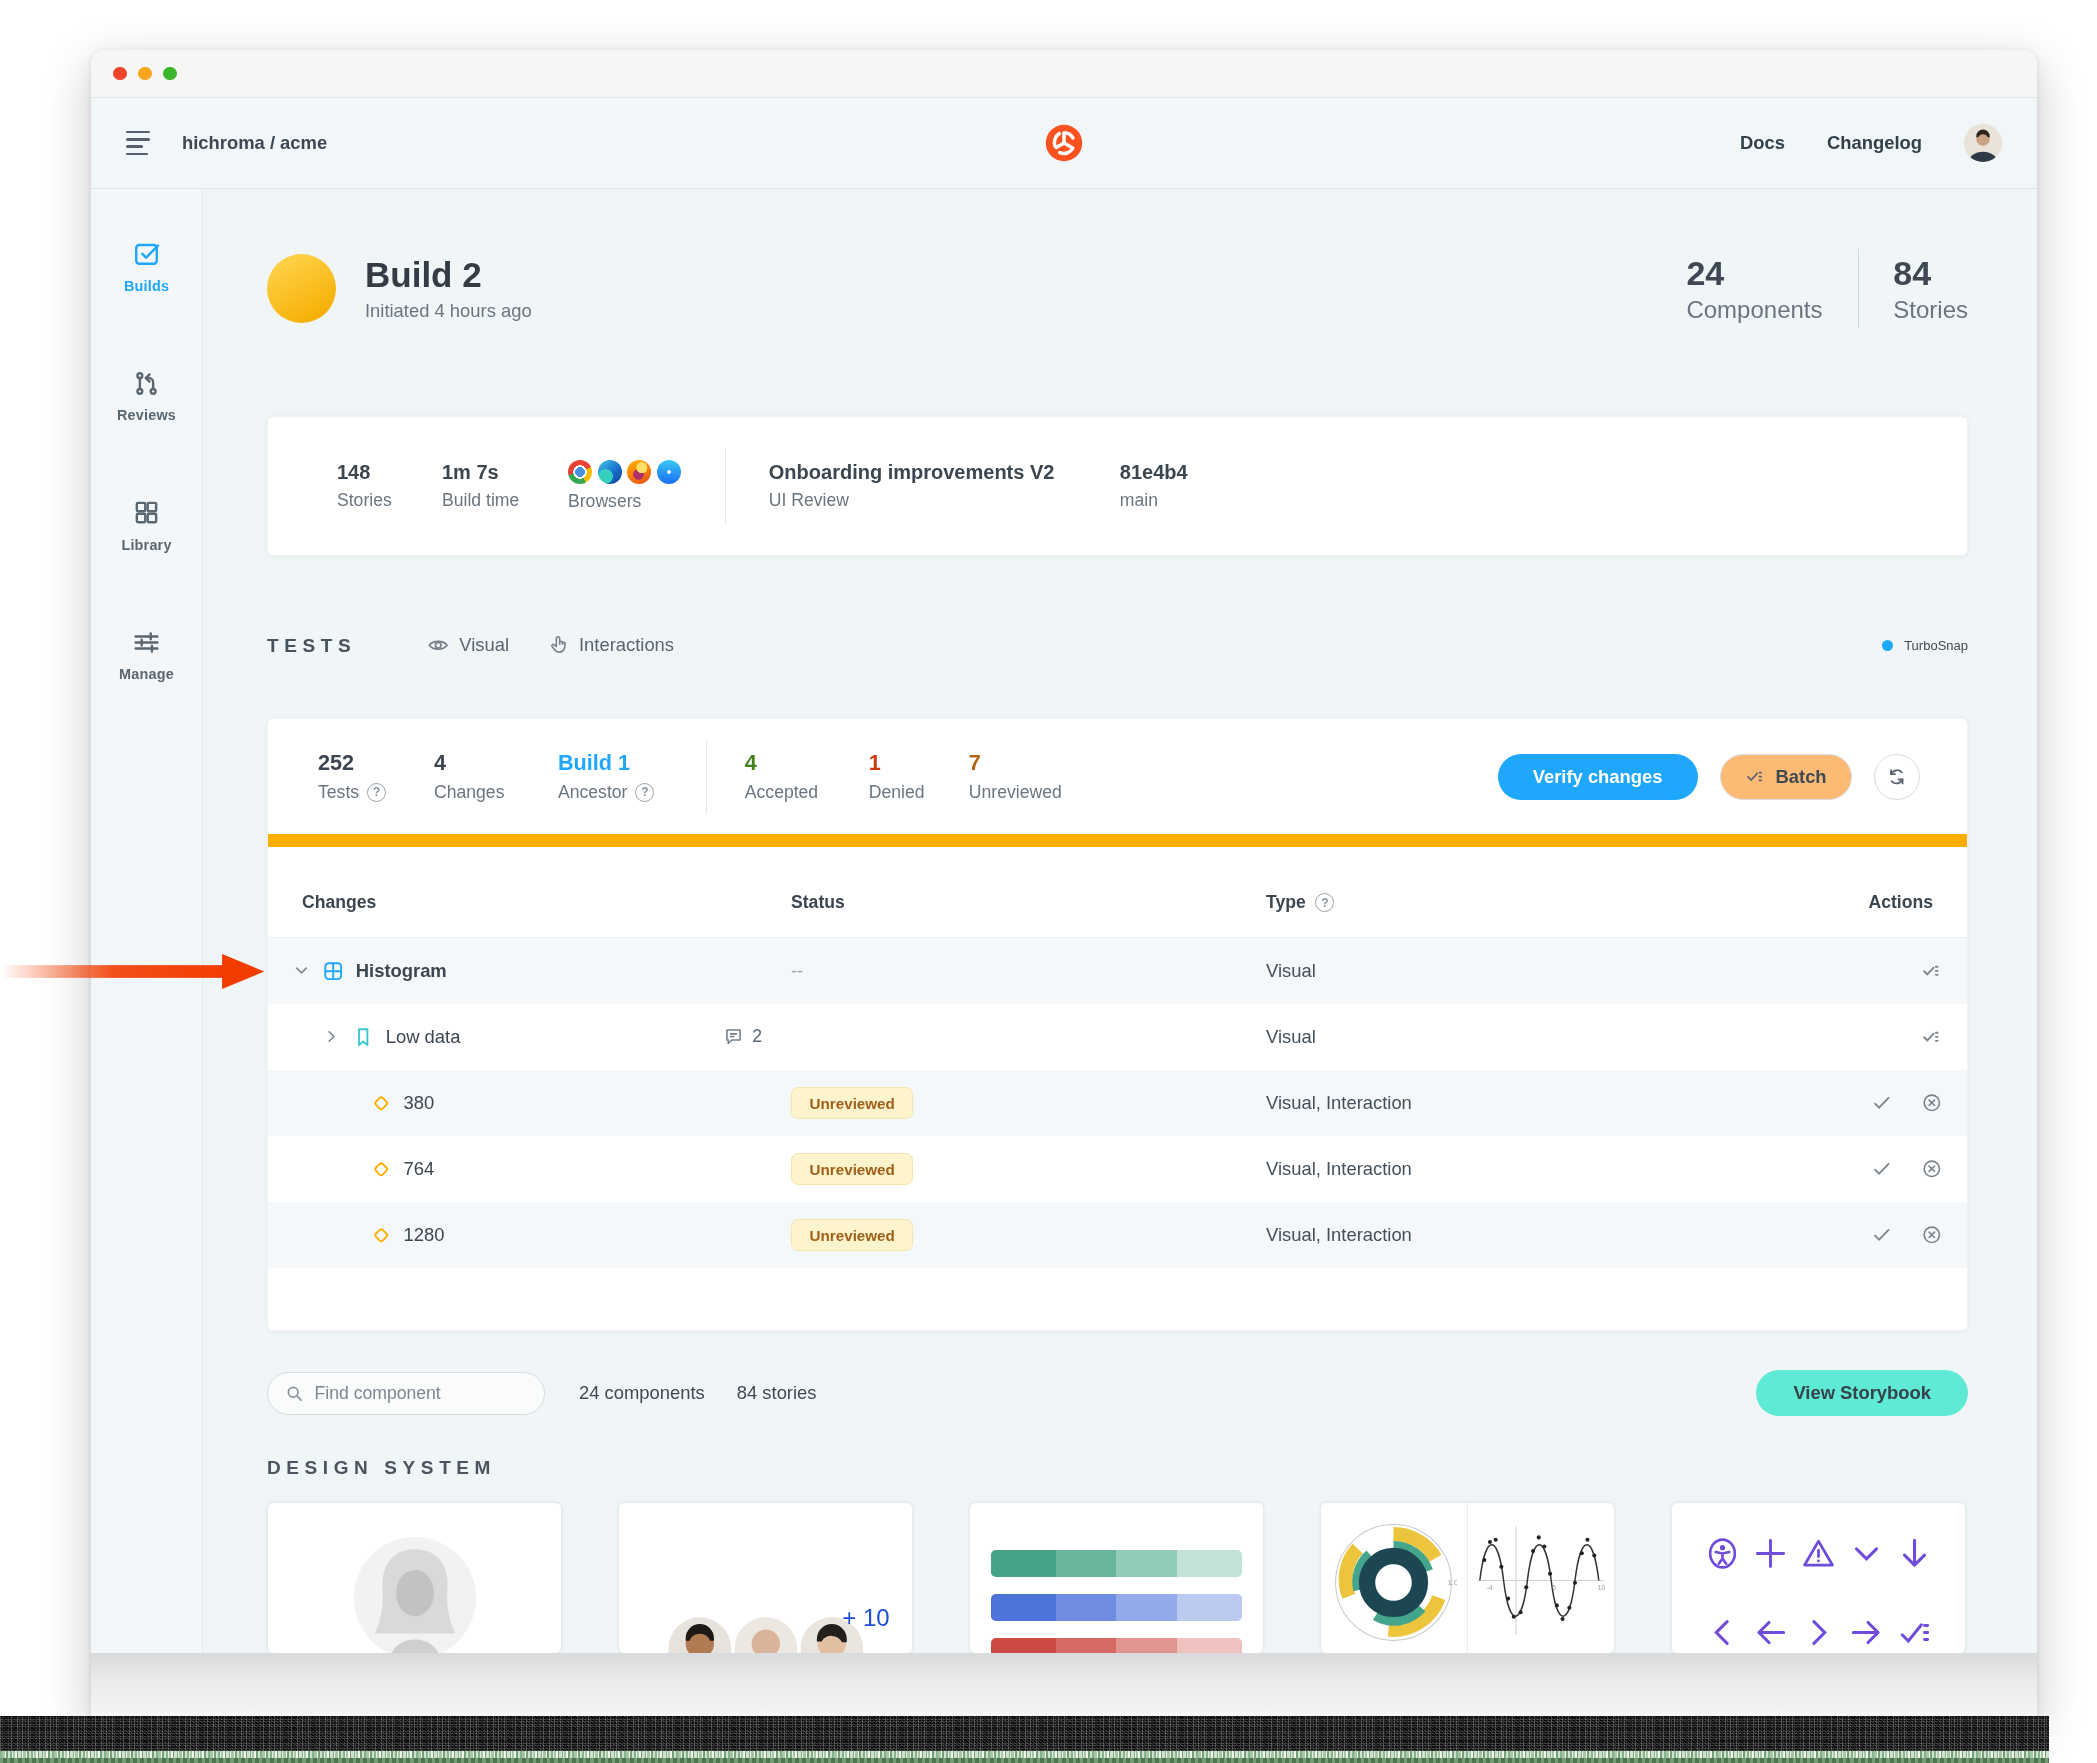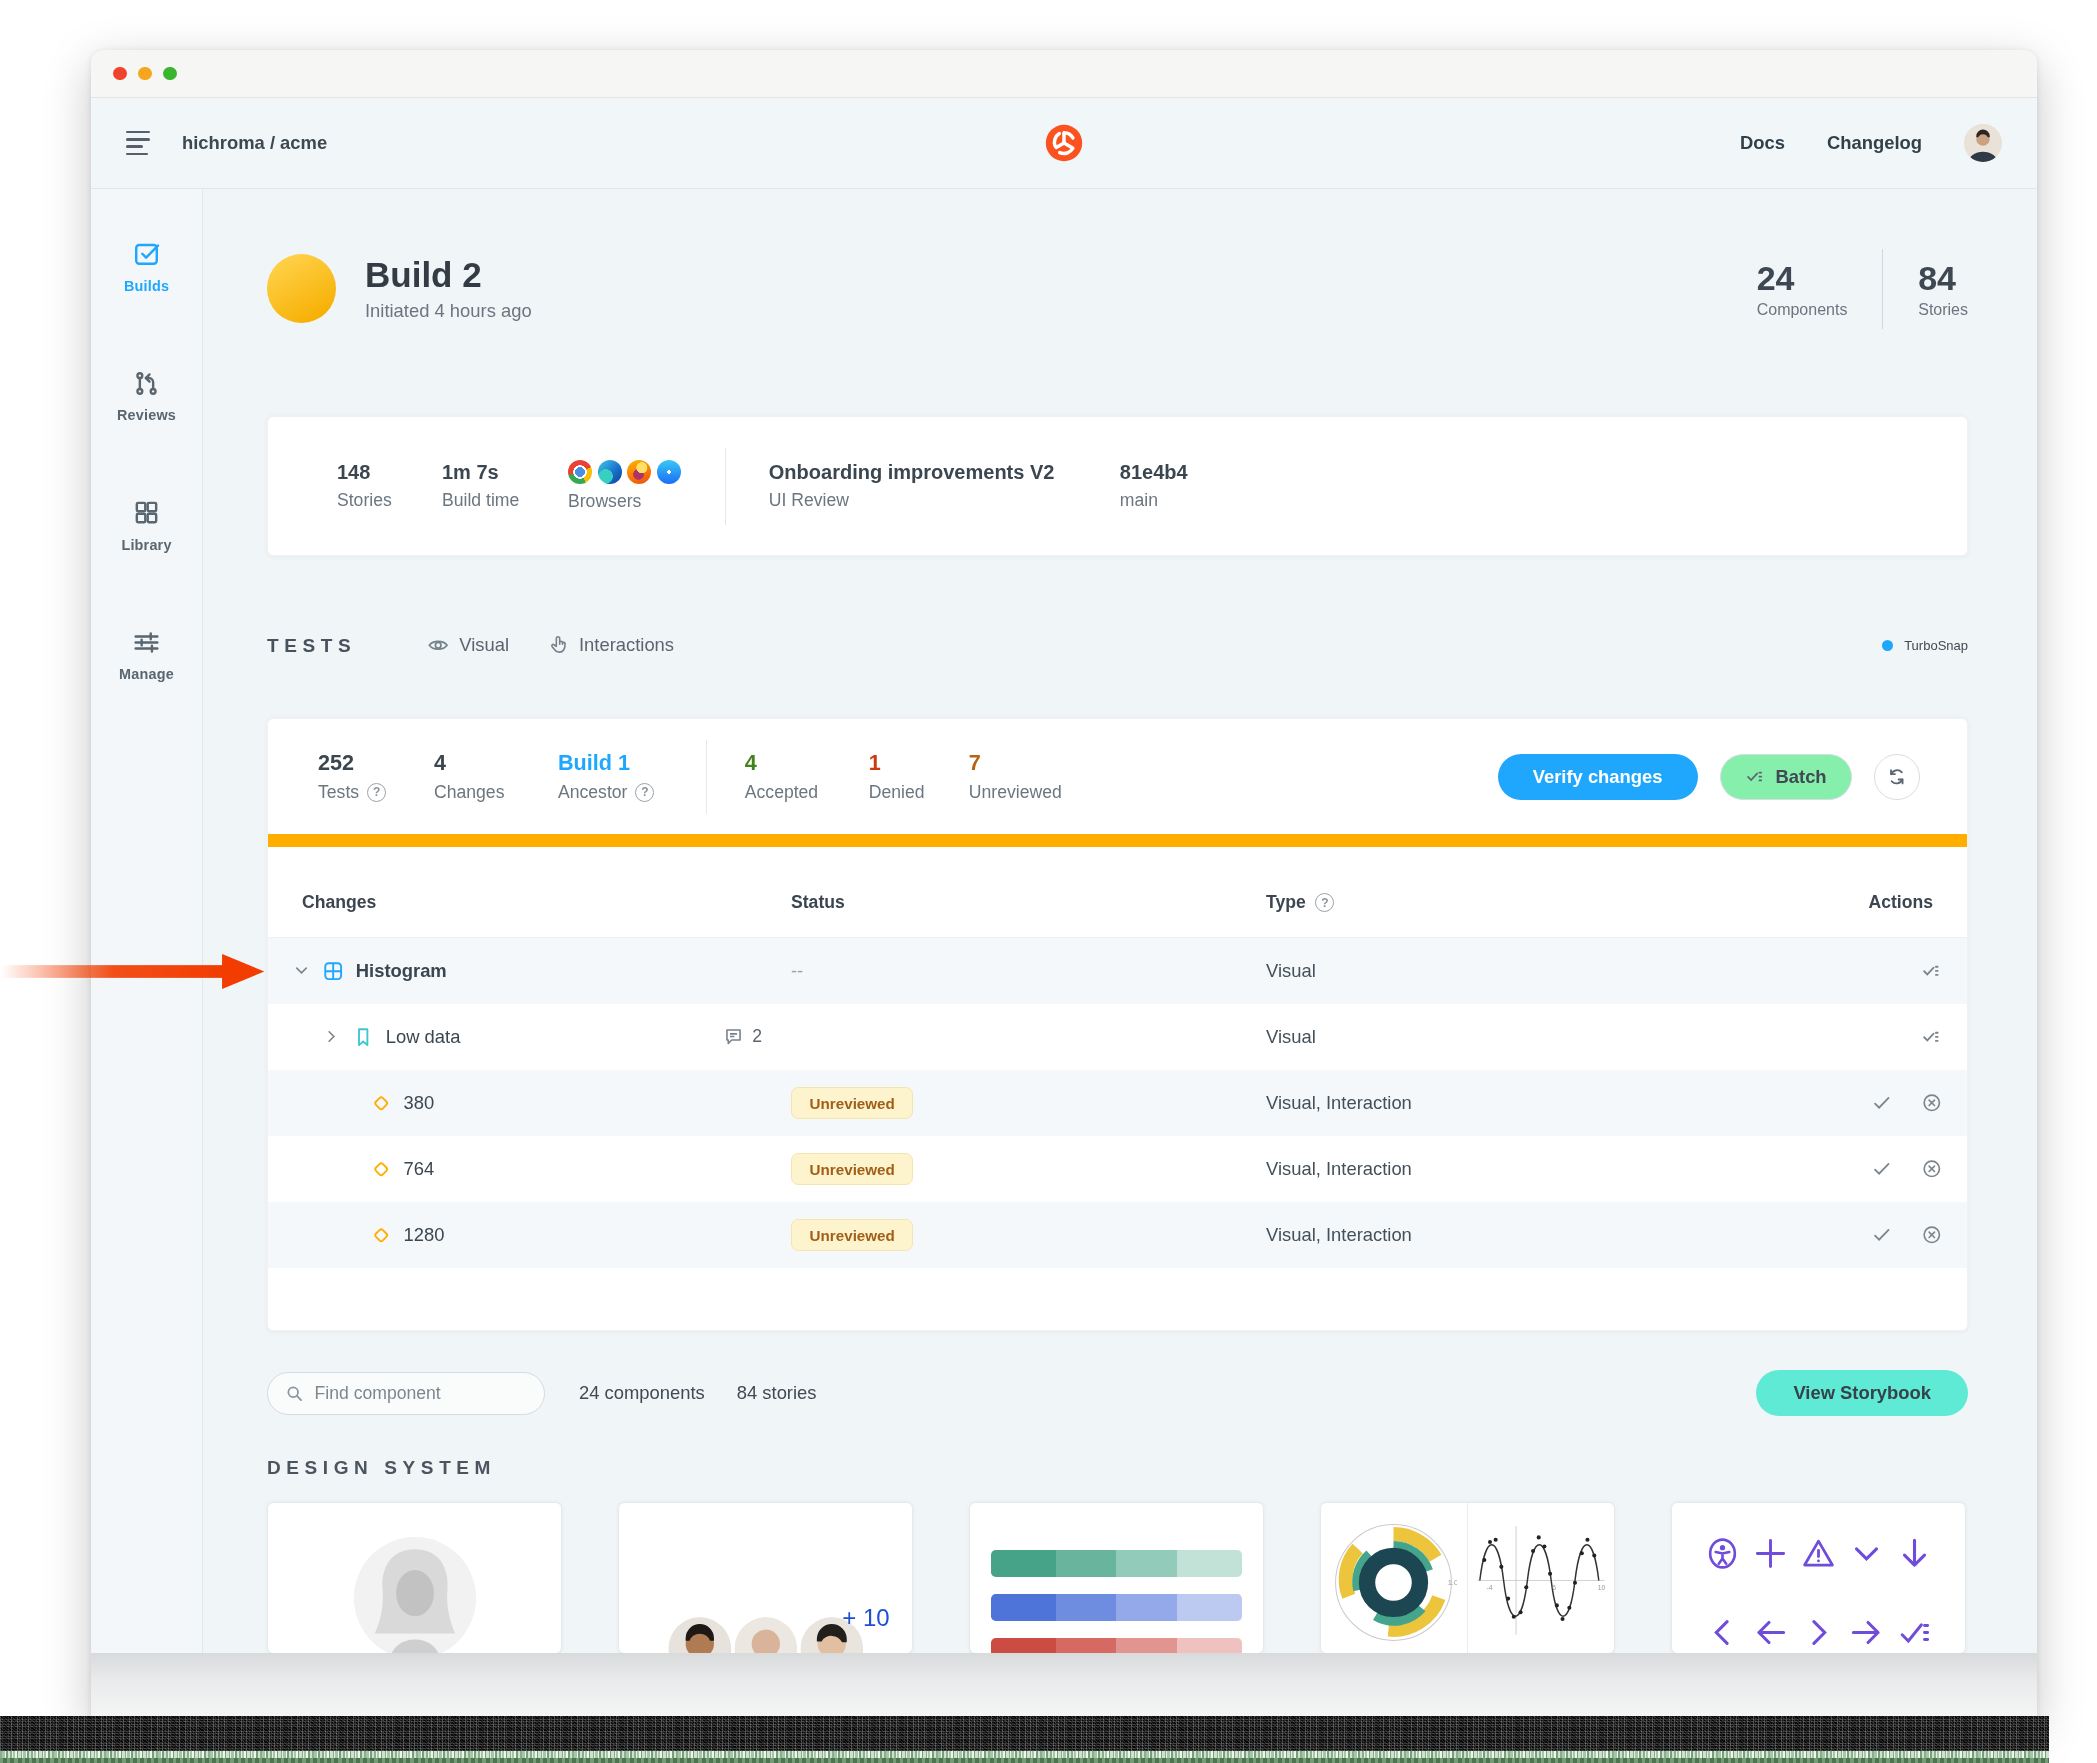--- a/index.html
+++ b/index.html
@@ -46,21 +46,21 @@
   .sect{ position:absolute; left:64px; width:1701px; }
   
   .build-header{ top:50px; height:99px; display:flex; align-items:center;}
   .build-avatar{ width:69px; height:69px; border-radius:50%;
     background:linear-gradient(150deg,#ffd24b 10%,#f6ae00 90%); margin-right:29px;}
   .build-title{ font-size:35px; font-weight:800; color:#333c45; line-height:1.15;}
   .build-sub{ font-size:18.4px; color:#6b7580; margin-top:4.8px;}
   .build-stats{ margin-left:auto; display:flex; align-items:center; }
   .bstat{ text-align:left; }
   .bstat .bval{ font-size:34px; font-weight:600; color:#3d4852;}
-  .bstat .blab{ font-size:16px; color:#6b7580; margin-top:3px;}
+  .bstat .blab{ font-size:24px; color:#6b7580; margin-top:3px;}
   .bdivider{ width:0.8px; height:80px; background:#cfd8de; margin:0 35px;}
   
   .card{ background:#ffffff; border:0.8px solid rgba(0,0,0,.05); border-radius:6.4px;
     box-shadow:0 0.8px 4.8px rgba(0,0,0,.05);}
   
   .stats-card{ top:227px; height:140px; display:flex; align-items:center; padding-left:50px;}
   .scol{ }
   .scol .sval{ font-size:20px; font-weight:700; color:#3b4650;}
   .scol .slab{ font-size:17.6px; color:#6b7680; margin-top:6.4px;}
   .scol.w1{width:105px;margin-left:19px;} .scol.w2{width:126px;} .scol.w3{width:157px;}
@@ -99,21 +99,21 @@
   .sumitem .l{ font-size:17.6px; color:#6b7680; margin-top:5.6px; display:flex; align-items:center; gap:8px;}
   .sumitem.w1{width:116px;} .sumitem.w2{width:124px;} .sumitem.w3{width:148px;}
   .sumitem.w4{width:124px;} .sumitem.w5{width:100px;}
   .v.green{color:#44831b;} .v.red{color:#cc3a10;} .v.gold{color:#b26615;} .v.blue{color:#1EA7FD;}
   .helpdot{ width:19px; height:19px; border-radius:50%; border:1.2px solid #9aa4ac; color:#8a949c;
     font-size:12px; display:inline-flex; align-items:center; justify-content:center; font-weight:700; cursor:pointer;}
   .sumdivider{ width:0.8px; height:74px; background:#e4e9ec; margin-right:38px;}
   .sumbtns{ margin-left:auto; display:flex; align-items:center; gap:22.4px; padding-right:47px;}
   .btn-primary{ height:46px; border-radius:23px; background:#1EA7FD; color:#fff; border:none;
     font-size:18.4px; font-weight:800; padding:0 35px; font-family:inherit; cursor:pointer;}
-  .btn-ghost{ height:46px; border-radius:23px; background:#86efac; border:1.2px solid #d7dde1; color:#3f4a53;
+  .btn-ghost{ height:46px; border-radius:23px; background:#fdba74; border:1.2px solid #d7dde1; color:#3f4a53;
     font-size:18.4px; font-weight:800; padding:0 24px; font-family:inherit; cursor:pointer;
     display:flex; align-items:center; gap:9.6px;}
   .btn-ghost svg{ width:21px; height:21px; color:#5a6570;}
   .btn-round{ width:46px; height:46px; border-radius:50%; background:#fff; border:1.2px solid #d7dde1;
     display:flex; align-items:center; justify-content:center; cursor:pointer;}
   .btn-round svg{ width:21.6px; height:21.6px; color:#5a6570;}
   .progressbar{ height:13px; background:#FFAE00; }
   .thead{ height:91px; display:grid; grid-template-columns:489px 475px 573px 1fr;
     padding:0 34px; align-items:end; border-bottom:0.8px solid #eef1f3;}
   .thead .hcell{ font-size:17.6px; font-weight:700; color:#3b4650; padding-bottom:24px;

